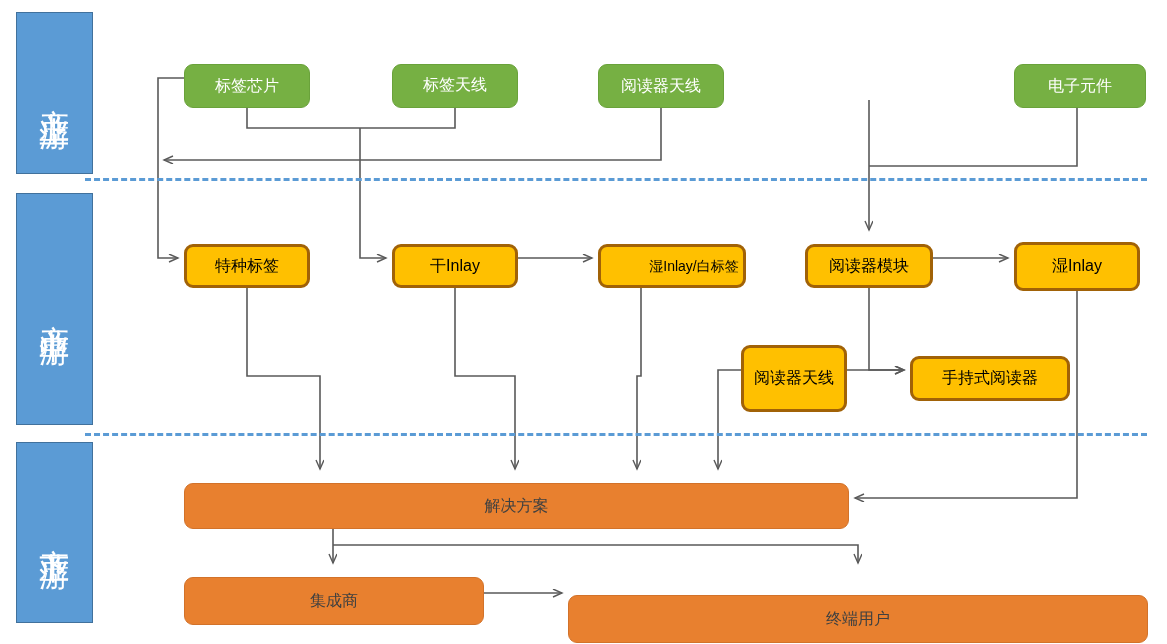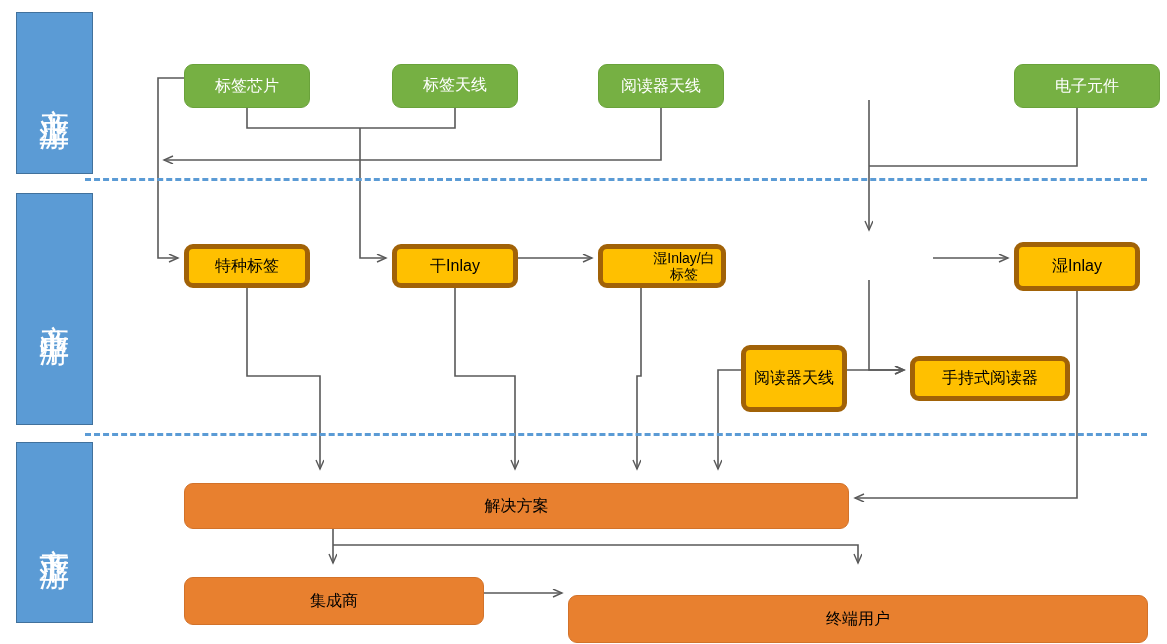--- a/index.html
+++ b/index.html
@@ -57,28 +57,28 @@
     margin-top: 8px;
   }
   .node.green {
     background: #76B043;
     border: 1px solid #6AA23B;
     color: #ffffff;
     border-radius: 9px;
   }
   .node.amber {
     background: #FFC000;
-    border: 5px solid #a16207;
+    border: 3px solid #a16207;
     color: #000000;
     border-radius: 9px;
   }
   .node.orange {
     background: #E8802F;
     border: 1px solid #D2722A;
-    color: #000000;
+    color: #404040;
     border-radius: 9px;
   }
   .node.small {
     font-size: 14px;
   }
   .divider {
     position: absolute;
     height: 0;
     border-top: 3px dashed #5B9BD5;
   }
@@ -148,32 +148,35 @@
 
   <div class="node green" style="left:184px; top:56px; width:126px; height:44px;">
     <span>标签芯片</span>
   </div>
   <div class="node green" style="left:392px; top:56px; width:126px; height:44px;font-family:Liberation Mono, monospace;">
     <span>标签天线</span>
   </div>
   <div class="node green" style="left:598px; top:56px; width:126px; height:44px;">
     <span>阅读器天线</span>
   </div>
-  <div class="node green" style="left:1014px; top:56px; width:146px; height:44px;">
+  <div class="node green" style="left:1014px; top:56px; width:132px; height:44px;">
     <span>电子元件</span>
   </div>
 
   <div class="node amber" style="left:184px; top:236px; width:126px; height:44px;">
     <span>特种标签</span>
   </div>
   <div class="node amber" style="left:392px; top:236px; width:126px; height:44px;">
     <span>干Inlay</span>
   </div>
-  <div class="node amber small" style="left:598px; top:236px; width:128px; height:44px;padding-left:48px;">
+  <div class="node amber small" style="left:598px; top:236px; width:148px; height:44px;padding-left:48px;">
     <span>湿Inlay/白标签</span>
+  </div>
+  <div class="node amber" style="left:805px; top:236px; width:128px; height:44px;">
+    <span>阅读器模块</span>
   </div>
   <div class="node amber" style="left:1014px; top:234px; width:126px; height:49px;">
     <span>湿Inlay</span>
   </div>
   <div class="node amber" style="left:741px; top:337px; width:106px; height:67px;">
     <span>阅读器天线</span>
   </div>
   <div class="node amber" style="left:910px; top:348px; width:160px; height:45px;">
     <span>手持式阅读器</span>
   </div>

